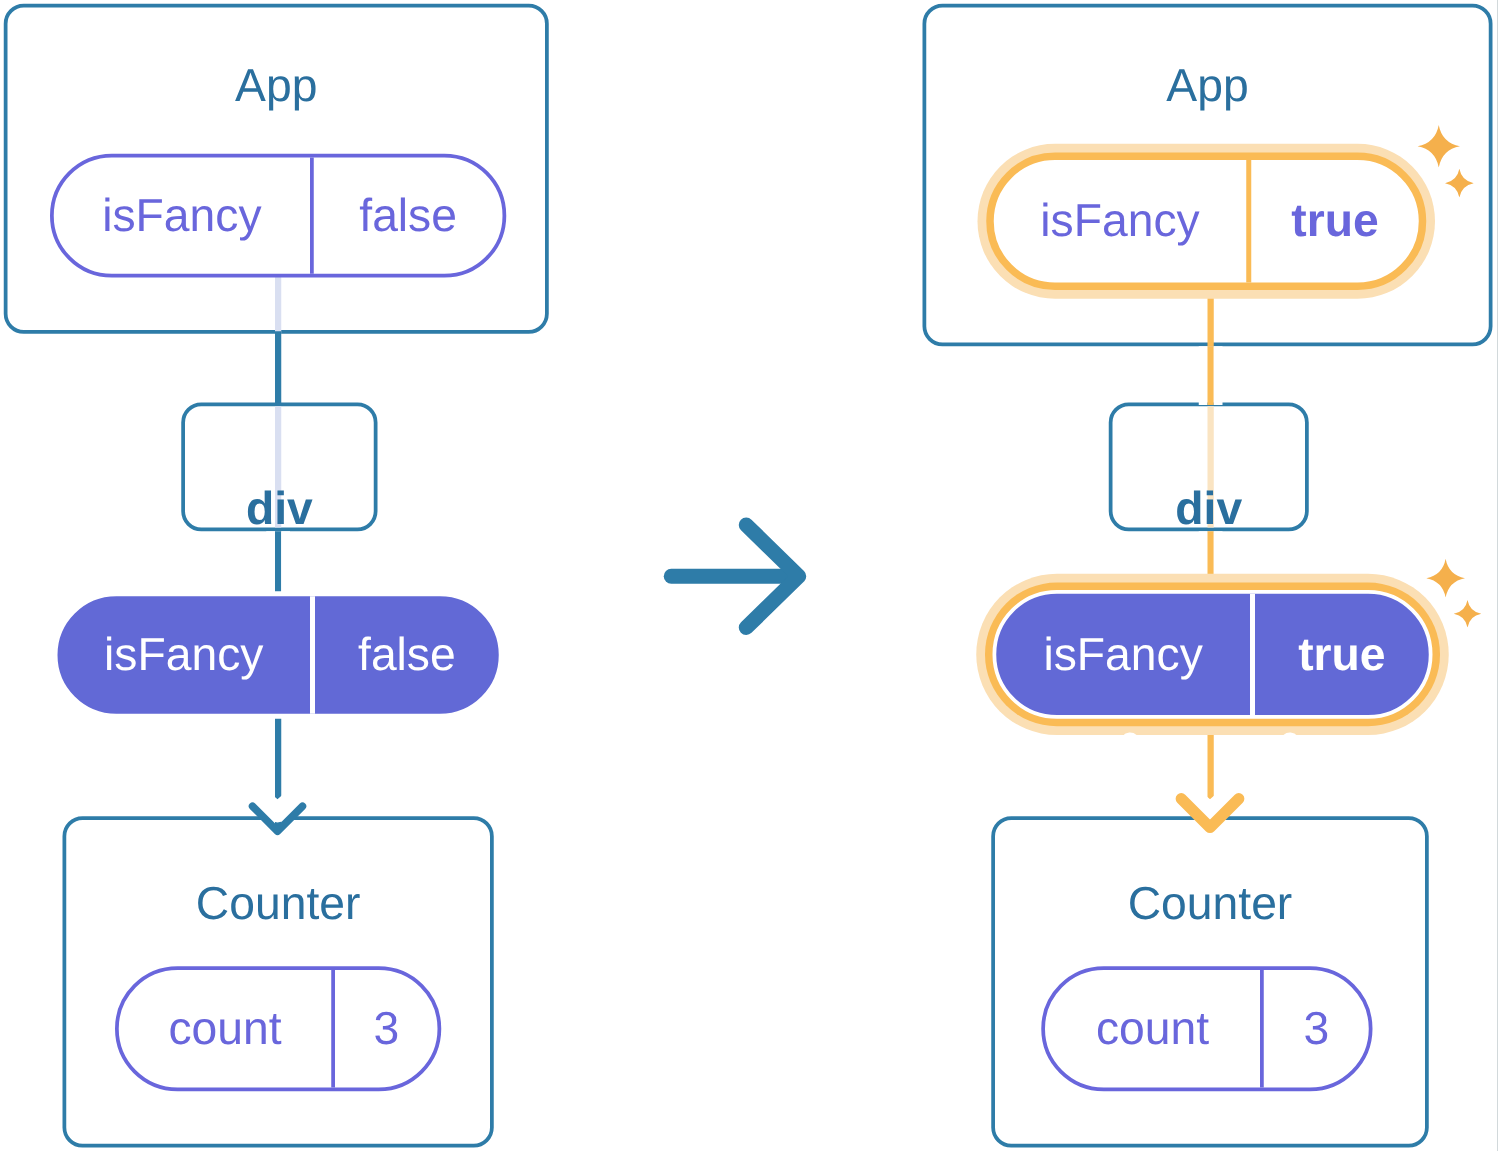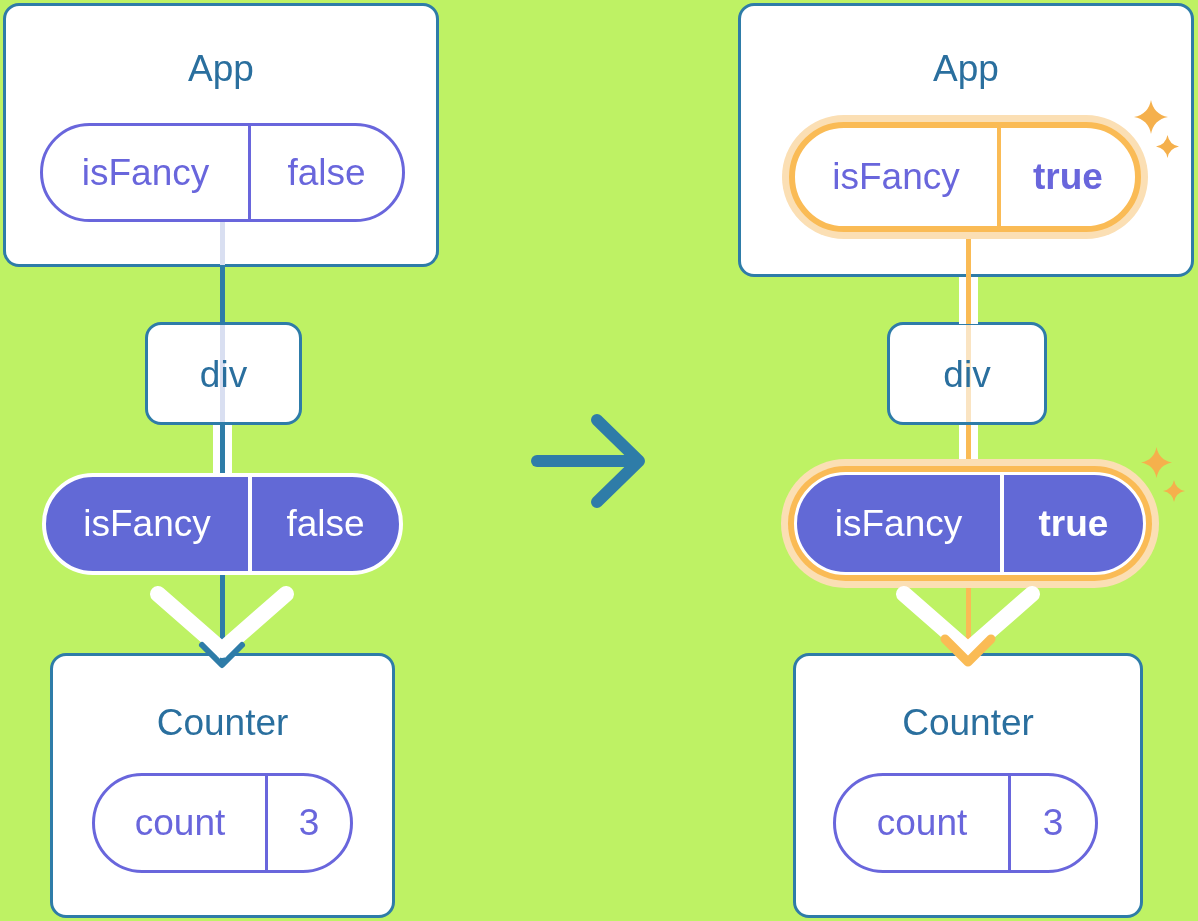--- a/index.html
+++ b/index.html
@@ -1,17 +1,17 @@
 <!DOCTYPE html>
 <html><head>
 <meta charset="utf-8">
 <style>
   html,body{margin:0;padding:0;}
   body{background:#4B6770;font-family:"Liberation Sans",sans-serif;}
-  .stage{position:relative;width:1198px;height:921px;background:#bef264;overflow:hidden;}
+  .stage{position:relative;width:1198px;height:921px;background:#ffffff;overflow:hidden;}
 
   
   .card{position:absolute;background:#fff;border:3px solid #2E7CA8;border-radius:16px;box-sizing:border-box;z-index:1;}
   .card-title{position:absolute;left:0;right:0;text-align:center;font-size:37px;font-weight:500;color:#2A6F9E;z-index:3;}
 
   
   .pill{position:absolute;display:flex;align-items:flex-start;box-sizing:border-box;border-radius:999px;z-index:3;}
   .pill .cell{display:flex;align-items:center;justify-content:center;font-size:37px;height:100%;}
   .pill .divider{align-self:stretch;}
   .pill-outline{background:#fff;border:3px solid #6966DC;}
@@ -36,21 +36,21 @@
   .faded-peach{background:#FAE4C2;}
 
   
   .shaft{position:absolute;display:flex;z-index:2;}
   .shaft .w{width:7px;background:#fff;}
   .shaft .c{width:5px;}
 
   .arrow-svg{position:absolute;z-index:4;}
   .sparkle{position:absolute;z-index:5;}
 
-  .divlabel{position:absolute;text-align:center;font-size:37px;font-weight:400;color:#2A6F9E;z-index:3;}
+  .divlabel{position:absolute;text-align:center;font-size:37px;font-weight:700;color:#2A6F9E;z-index:3;margin-top:32px;}
 </style>
 </head>
 <body>
 
 <div class="stage">
 
   <div>
 
     <div class="card" style="left:3px;top:3px;width:436px;height:264px;"></div>
     <div class="card-title" style="top:48px;width:442px;left:0;">App</div>

